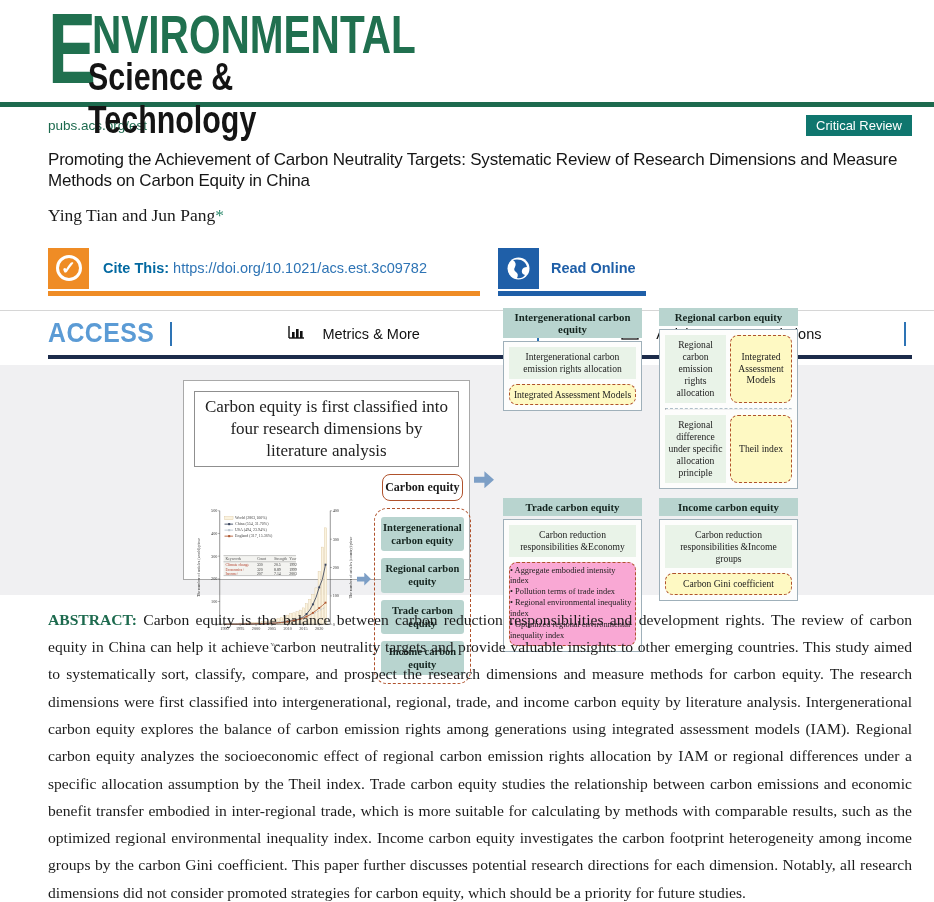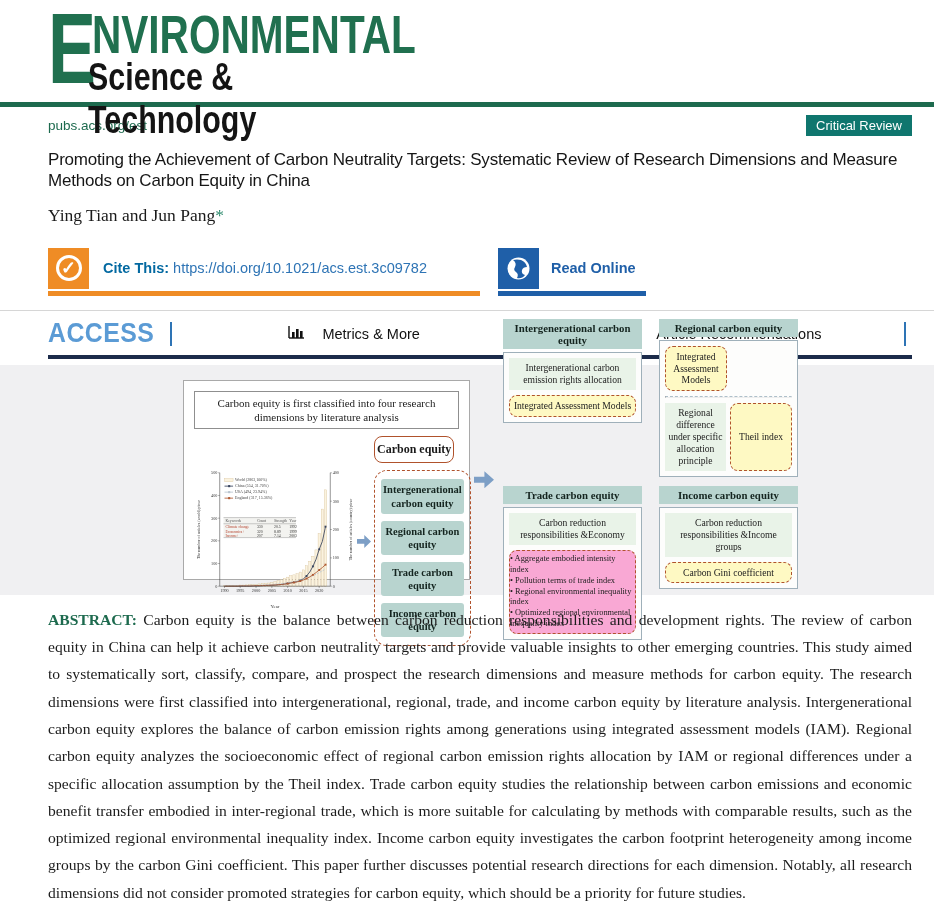--- a/index.html
+++ b/index.html
@@ -56,28 +56,28 @@
   .vdiv { width: 2px; height: 24px; background: #2e74b5; margin: 0 6px; flex: none; }
   .access-item { flex: 1; display: flex; align-items: center; justify-content: center;
     gap: 17px; font-size: 14.5px; color: #111; }
   .navy-rule { height: 4px; background: #1c2b4a; margin: 6px 22px 0 48px; }
 
   
   .ga-band { background: #f0f0f2; margin-top: 6px; height: 230px; display: flex;
     align-items: center; padding-left: 183px; }
   .ga-card { background: #fff; border: 1px solid #a9a9a9; width: 287px; height: 200px;
     padding: 10px 10px 6px 10px; flex: none; font-family: "Liberation Serif", serif; }
-  .ga-intro { border: 1px solid #8f8f8f; font-size: 11px; text-align: center;
+  .ga-intro { border: 1px solid #8f8f8f; font-size: 17px; text-align: center;
     padding: 4px 6px; color: #222; line-height: 1.3; }
   .ga-main { display: flex; align-items: center; margin-top: 7px; }
   .arrow { width: 20px; height: 17px; background: #7d9fc6; flex: none;
     clip-path: polygon(0 32%, 52% 32%, 52% 0, 100% 50%, 52% 100%, 52% 68%, 0 68%); }
   .arrow.small { width: 14px; height: 13px; margin: 0 1px; }
   .arrow.mid { margin: 0 4px; }
-  .ga-col { width: 99px; display: flex; flex-direction: column; align-items: flex-start;
+  .ga-col { width: 99px; display: flex; flex-direction: column; align-items: center;
     margin-left: 2px; }
   .root-box { border: 1.4px solid #b0522c; border-radius: 8px; background: #fff;
     font-weight: 700; font-size: 12px; text-align: center; padding: 5px 2px; color: #1a1a1a; }
   .dash-wrap { margin-top: 7px; border: 1.6px dashed #b0522c; border-radius: 13px;
     padding: 8px 6px; display: flex; flex-direction: column; gap: 7px; }
   .dim-box { background: #b8d4cf; border-radius: 3px; font-weight: 700; font-size: 10.5px;
     text-align: center; padding: 4px 2px; line-height: 1.25; color: #14241f; }
 
   .ga-panels { display: grid; grid-template-columns: 139px 139px; column-gap: 17px;
     row-gap: 9px; margin-left: 5px; }
@@ -325,20 +325,21 @@
       <div class="panel-body">
         <div class="green-box">Intergenerational carbon emission rights allocation</div>
         <div class="dash-box">Integrated Assessment Models</div>
       </div>
     </div>
 
     <div class="panel">
       <div class="panel-head">Regional carbon equity</div>
       <div class="panel-body">
         <div class="panel-row">
+          <div class="green-box">Regional carbon emission rights allocation</div>
           <div class="dash-box">Integrated Assessment Models</div>
         </div>
         <hr class="row-sep">
         <div class="panel-row">
           <div class="green-box">Regional difference under specific allocation principle</div>
           <div class="dash-box">Theil index</div>
         </div>
       </div>
     </div>
 

